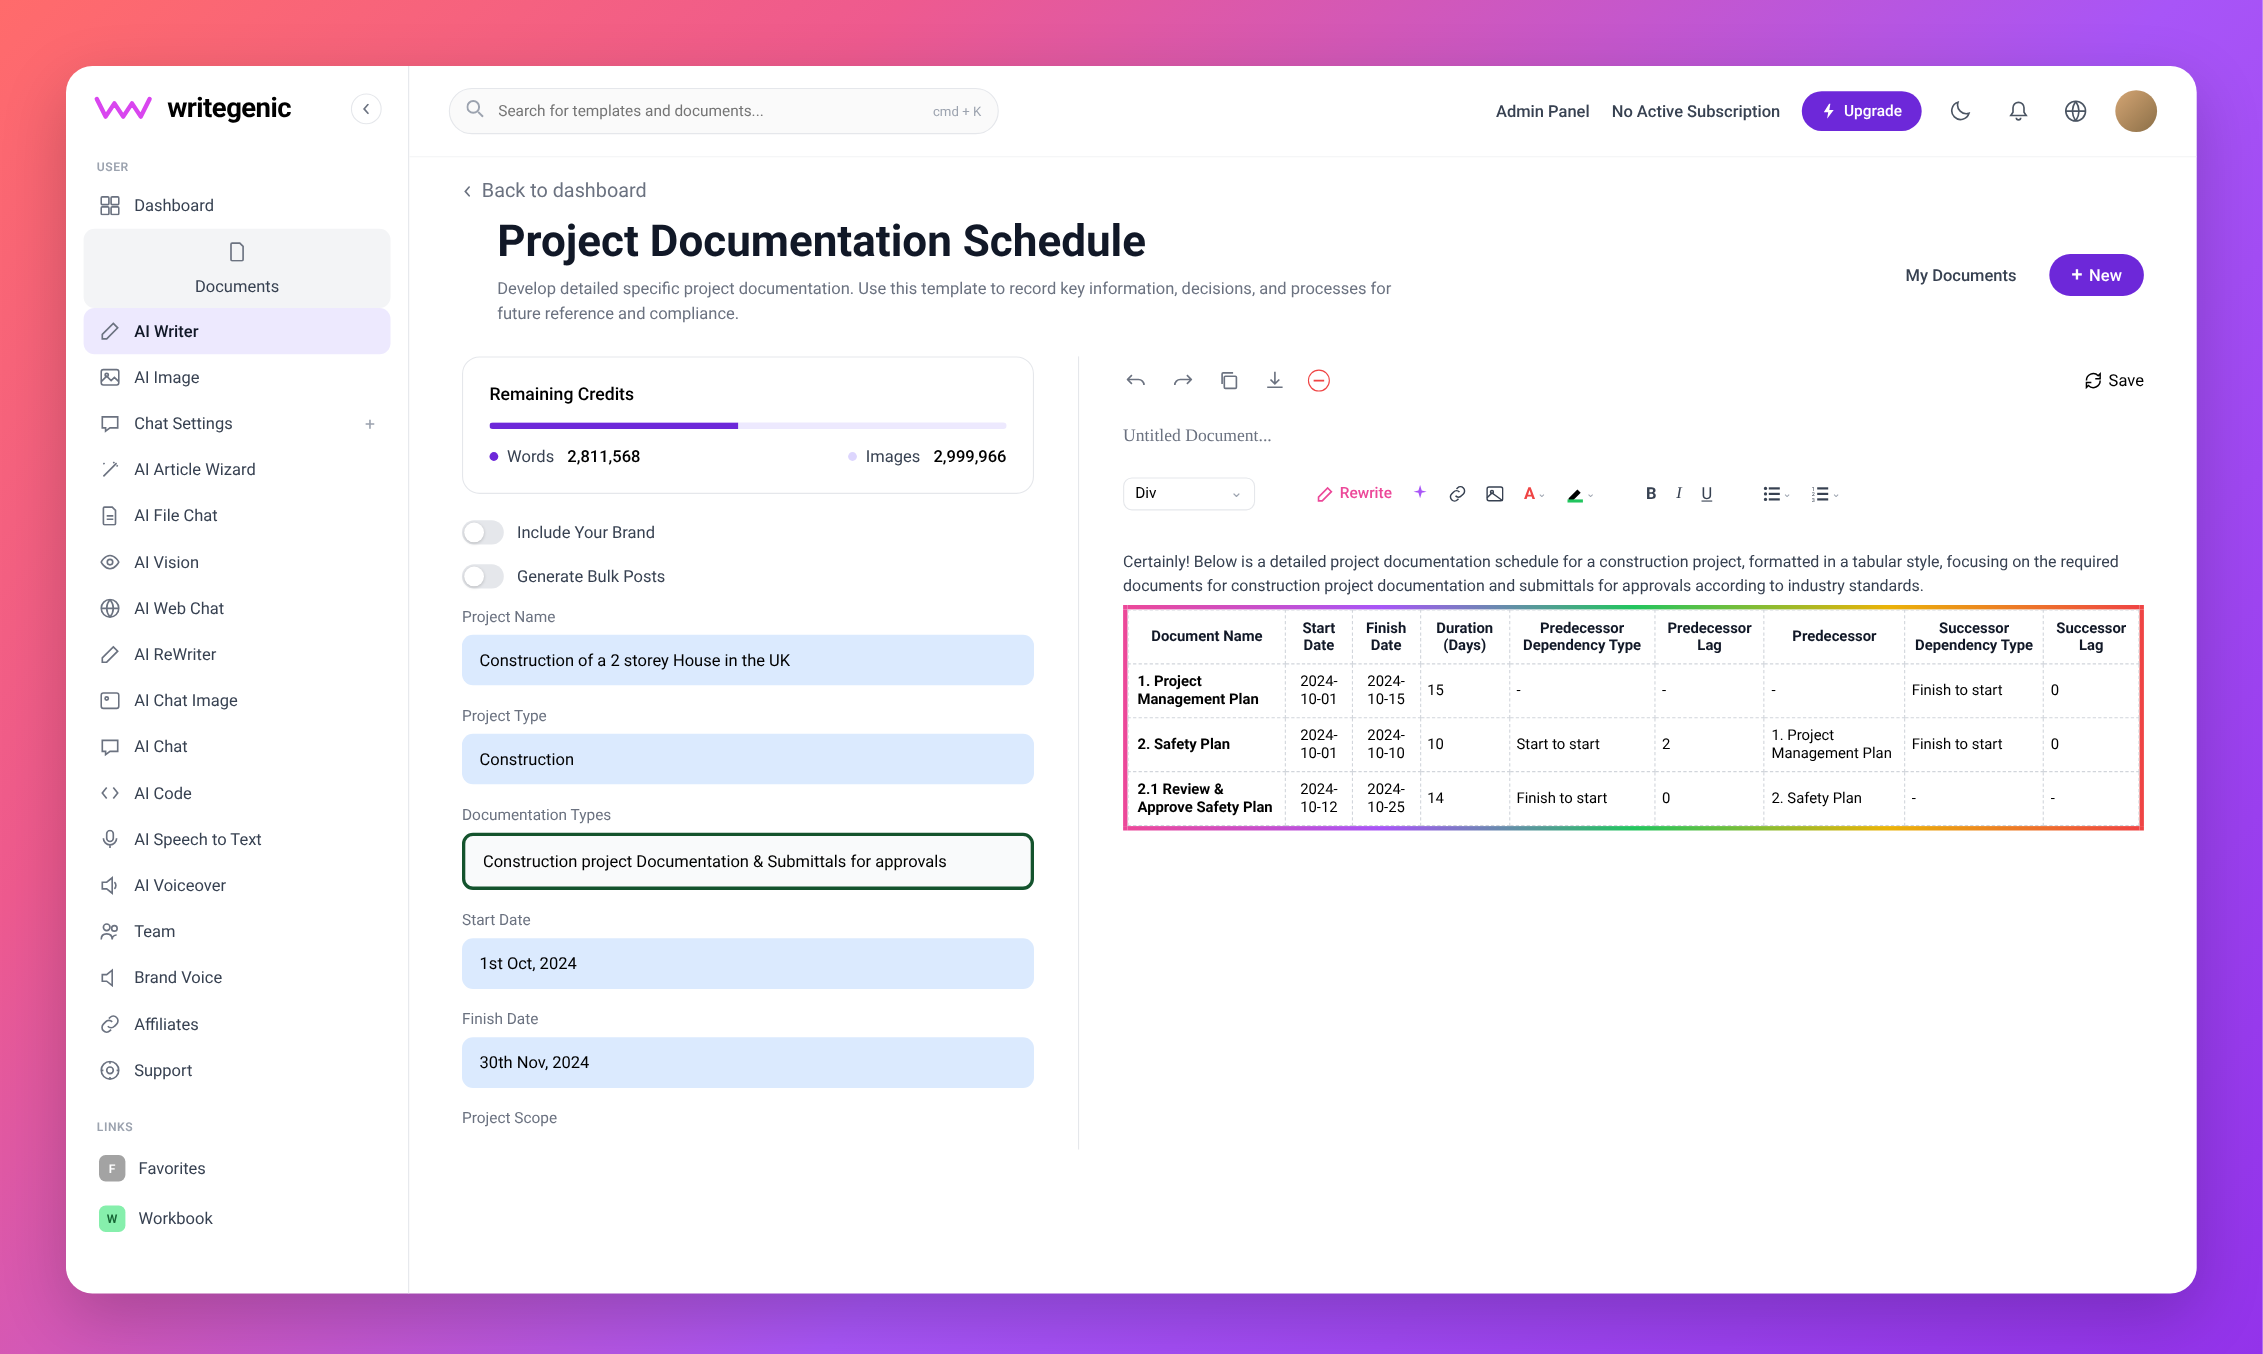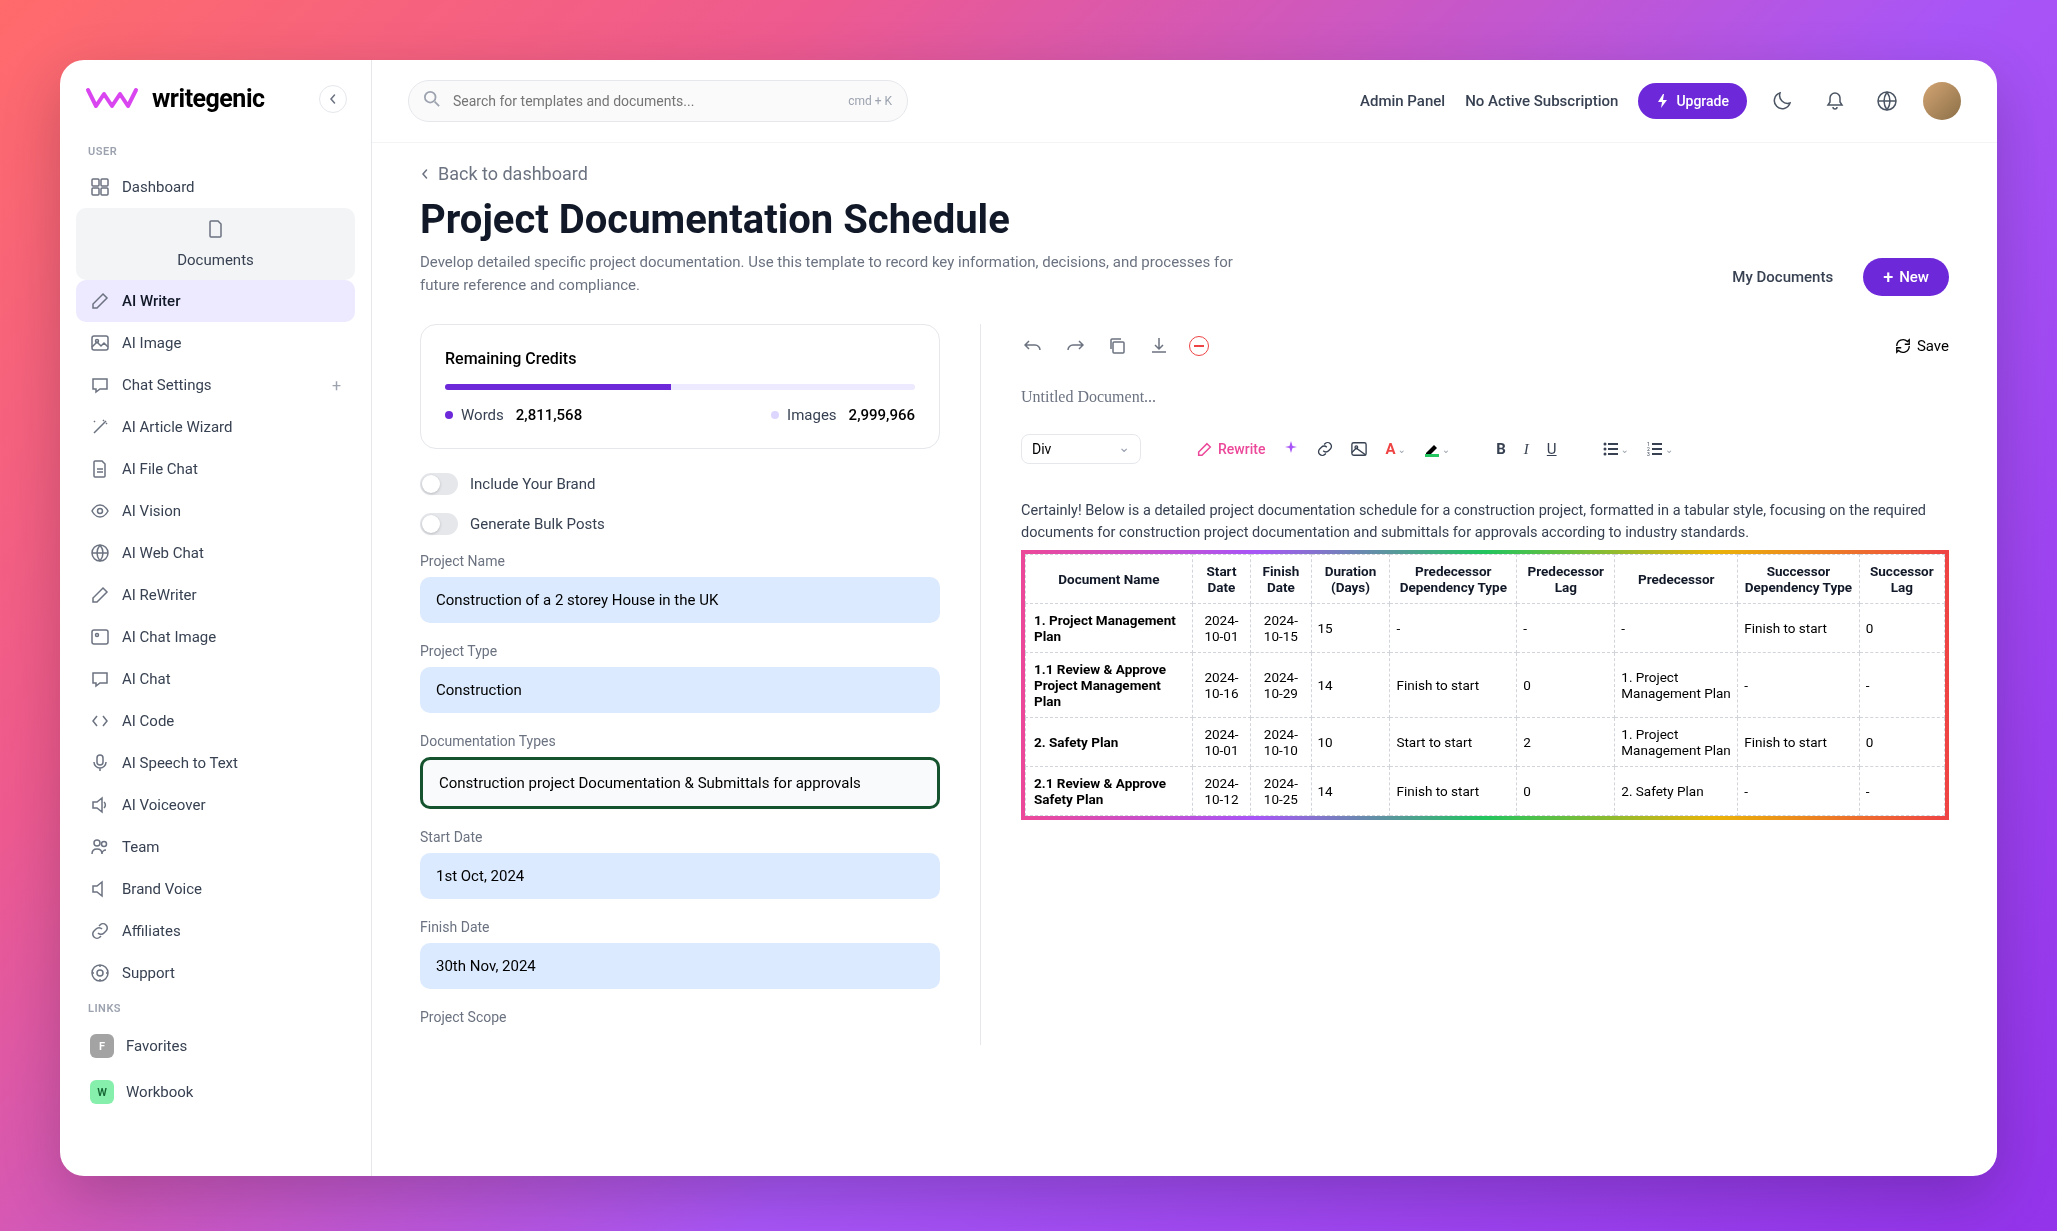--- a/index.html
+++ b/index.html
@@ -28,21 +28,21 @@
 .search-icon-abs { position:absolute; left:16px; top:50%; transform:translateY(-50%); color:#9ca3af; }
 .search-kbd { position:absolute; right:16px; top:50%; transform:translateY(-50%); font-size:12px; color:#9ca3af; }
 .topbar-spacer { flex:1; }
 .toplink { font-size:15px; color:#374151; cursor:pointer; font-weight:500; }
 .upgrade-btn { background:#6d28d9; color:#fff; padding:10px 18px; border-radius:999px; display:flex; align-items:center; gap:6px; font-size:14px; font-weight:500; cursor:pointer; border:none; }
 .top-icon { width:32px; height:32px; display:flex; align-items:center; justify-content:center; cursor:pointer; color:#4b5563; }
 .avatar { width:38px; height:38px; border-radius:50%; background:linear-gradient(135deg,#d4a574,#8b6f47); }
 
 .content { flex:1; overflow:auto; padding:20px 48px 0; }
 .backlink { display:flex; align-items:center; gap:8px; color:#6b7280; font-size:18px; cursor:pointer; margin-bottom:12px; }
-.page-header { display:flex; justify-content:space-between; align-items:flex-end; margin-bottom:28px; }
+.page-header { display:flex; justify-content:space-between; align-items:center; margin-bottom:28px;margin-left:32px; }
 .page-title { font-size:40px; font-weight:700; color:#111827; margin-bottom:8px; }
 .page-desc { color:#6b7280; font-size:15px; max-width:840px; line-height:1.5; }
 .page-actions { display:flex; gap:12px; align-items:center; margin-top:8px; }
 .docs-btn { padding:10px 18px; color:#374151; font-size:15px; cursor:pointer; font-weight:500; }
 .new-btn { background:#6d28d9; color:#fff; padding:10px 20px; border-radius:999px; display:flex; align-items:center; gap:6px; font-size:15px; font-weight:500; cursor:pointer; border:none; }
 
 .split { display:flex; gap:0; }
 .form-col { width:560px; padding-right:40px; }
 .credits-card { border:1px solid #e5e7eb; border-radius:16px; padding:24px; margin-bottom:24px; }
 .credits-title { font-size:16px; font-weight:500; margin-bottom:16px; }
@@ -272,21 +272,21 @@
       <span class="nav-icon">
           <svg width="18" height="18" viewBox="0 0 18 18" fill="none" stroke="currentColor" stroke-width="1.5">
             <circle cx="9" cy="9" r="8"></circle>
             <circle cx="9" cy="9" r="3"></circle>
             <path d="M9 1v2M9 15v2M1 9h2M15 9h2"></path>
           </svg>
         </span>
       <span>Support</span>
     </div>
 
-    <div class="section-label" style="margin-top:0">LINKS</div>
+    <div class="section-label" style="margin-top:16px">LINKS</div>
     <div class="nav-item">
       <span class="link-icon f">F</span>
       <span>Favorites</span>
     </div>
     <div class="nav-item">
       <span class="link-icon w">W</span>
       <span>Workbook</span>
     </div>
   </aside>
 
@@ -533,31 +533,20 @@
                     <td>2024-10-01</td>
                     <td>2024-10-15</td>
                     <td class="left">15</td>
                     <td class="left">-</td>
                     <td class="left">-</td>
                     <td class="left">-</td>
                     <td class="left">Finish to start</td>
                     <td class="left">0</td>
                   </tr>
                   <tr>
-                    <td class="name">1.1 Review &amp; Approve Project Management Plan</td>
-                    <td>2024-10-16</td>
-                    <td>2024-10-29</td>
-                    <td class="left">14</td>
-                    <td class="left">Finish to start</td>
-                    <td class="left">0</td>
-                    <td class="left">1. Project Management Plan</td>
-                    <td class="left">-</td>
-                    <td class="left">-</td>
-                  </tr>
-                  <tr>
                     <td class="name">2. Safety Plan</td>
                     <td>2024-10-01</td>
                     <td>2024-10-10</td>
                     <td class="left">10</td>
                     <td class="left">Start to start</td>
                     <td class="left">2</td>
                     <td class="left">1. Project Management Plan</td>
                     <td class="left">Finish to start</td>
                     <td class="left">0</td>
                   </tr>

